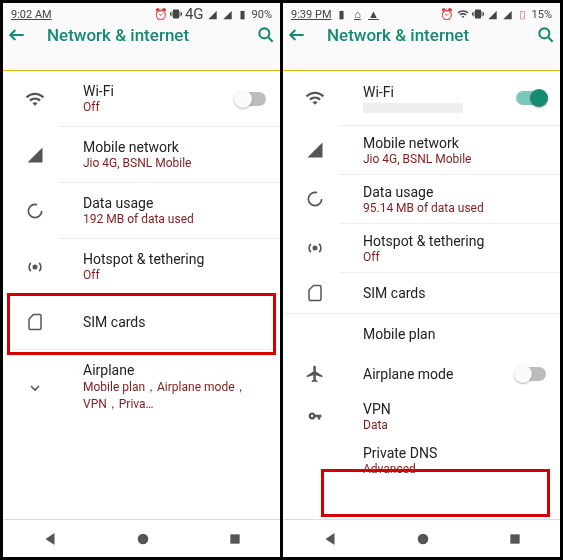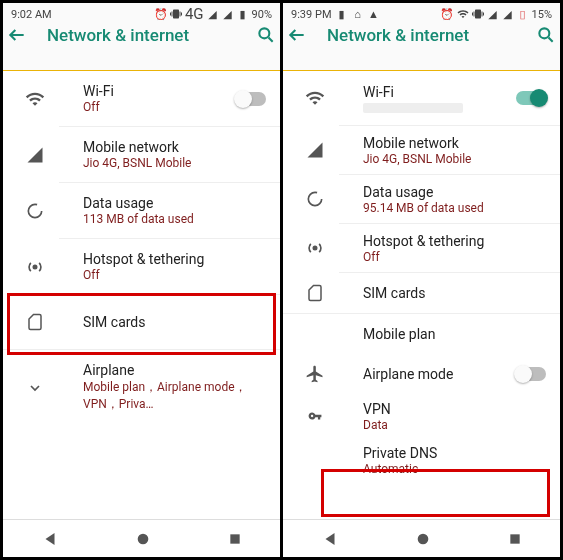--- a/index.html
+++ b/index.html
@@ -1,21 +1,21 @@
 <!DOCTYPE html>
 <html><head>
 <meta charset="utf-8">
 <style>
   * { box-sizing: border-box; margin: 0; padding: 0; }
   body { font-family: Roboto, Arial, sans-serif; background: #000; }
   .container { display: flex; width: 563px; height: 560px; border: 3px solid #000; background: #000; }
   .phone { flex: 1; background: #fff; display: flex; flex-direction: column; position: relative; overflow: hidden; }
   .phone + .phone { border-left: 3px solid #000; }
   .statusbar { height: 22px; display: flex; align-items: center; justify-content: space-between; padding: 0 8px; font-size: 11px; color: #444; background: #fafafa; }
-  .sb-left { display: flex; align-items: center; gap: 4px; }
+  .sb-left { display: flex; align-items: center; gap: 4px; text-decoration: underline; }
   .sb-right { display: flex; align-items: center; gap: 3px; }
   .sb-icon { width: 12px; height: 12px; display: inline-flex; align-items: center; justify-content: center; }
   .appbar { height: 46px; display: flex; align-items: flex-start; padding: 0 4px; background: #fafafa; border-bottom: 1px solid #eab308; }
   .appbar .back { color: #178a73; margin-right: 20px; }
   .appbar .title { flex: 1; color: #178a73; font-size: 17px; font-weight: 500; }
   .appbar .search { color: #178a73; }
   .list { flex: 1; overflow: hidden; background: #fff; }
   .row { display: flex; align-items: center; padding: 12px 14px 12px 14px; min-height: 54px; position: relative; }
   .row .icon { width: 36px; display: flex; justify-content: center; color: #555; }
   .row .content { flex: 1; padding-left: 6px; margin-left: 24px; }
@@ -106,21 +106,21 @@
       </div>
       <div class="divider"></div>
       <div class="row">
         <div class="icon">
             <svg width="20" height="20" viewBox="0 0 24 24" fill="none" stroke="#555" stroke-width="2">
               <circle cx="12" cy="12" r="8" stroke-dasharray="40 10"></circle>
             </svg>
           </div>
         <div class="content">
           <div class="primary">Data usage</div>
-          <div class="secondary">113 MB of data used</div>
+          <div class="secondary">192 MB of data used</div>
         </div>
       </div>
       <div class="divider"></div>
       <div class="row">
         <div class="icon">
             <svg width="20" height="20" viewBox="0 0 24 24" fill="none" stroke="#555" stroke-width="2">
               <circle cx="12" cy="12" r="2" fill="#555"></circle>
               <path d="M7 17a7 7 0 0 1 0-10M17 7a7 7 0 0 1 0 10"></path>
             </svg>
           </div>
@@ -309,21 +309,21 @@
             </svg>
           </div>
         <div class="content">
           <div class="primary">VPN</div>
           <div class="secondary">Data</div>
         </div>
       </div>
       <div class="row indent" style="min-height:44px;padding-top:6px;padding-bottom:6px">
         <div class="content">
           <div class="primary">Private DNS</div>
-          <div class="secondary">Automatic</div>
+          <div class="secondary">Advanced</div>
         </div>
       </div>
       <div class="highlight" style="left:38px;right:10px;top:398px;height:48px"></div>
     </div>
 
     <div class="navbar">
       <span class="nb">
           <svg width="18" height="18" viewBox="0 0 24 24" fill="#555">
             <path d="M18 4v16L6 12z"></path>
           </svg>

